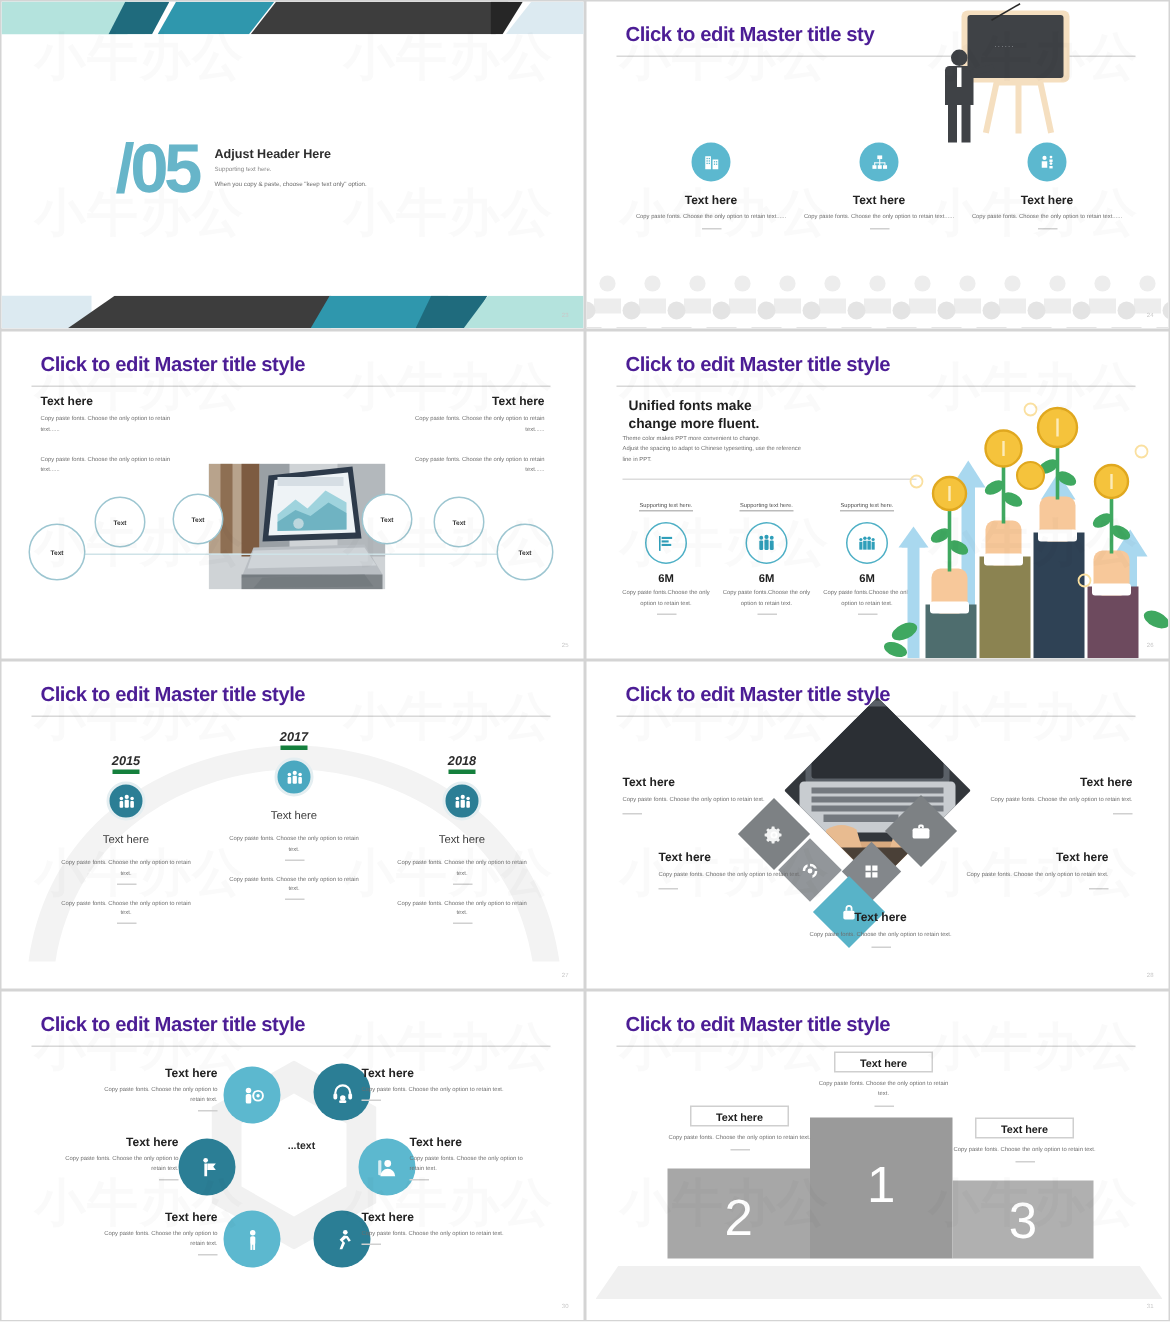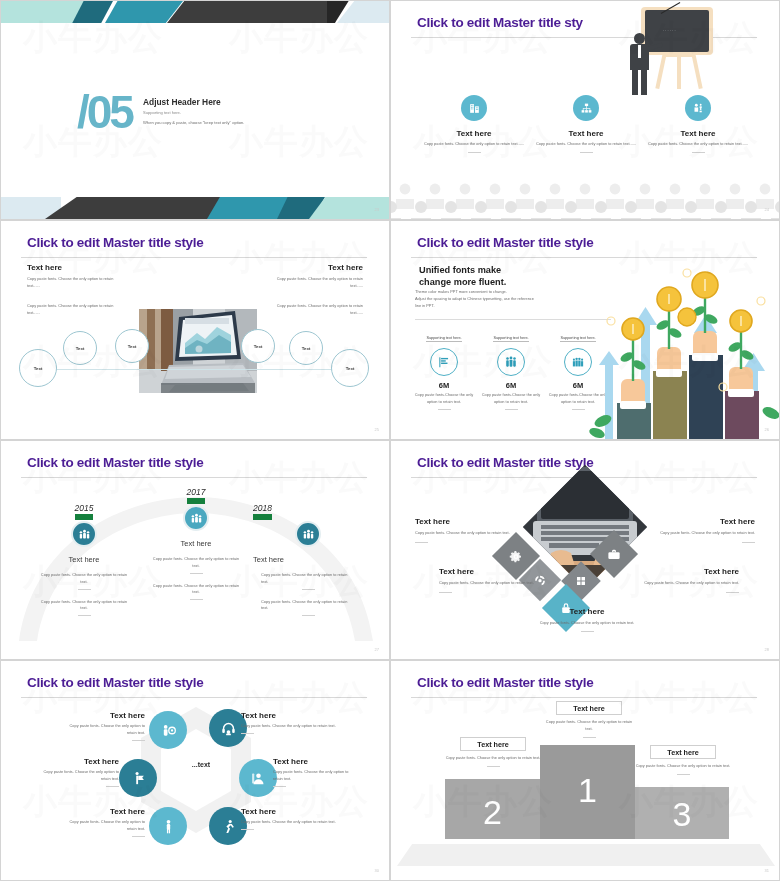--- a/index.html
+++ b/index.html
@@ -114,21 +114,21 @@
 
   .audience { position: absolute; left: 0; bottom: 0; width: 100%; height: 44px; overflow: hidden; }
 
   
   .procline { position: absolute; height: 1px; background: #cfe3e8; }
   .proccir {
     position: absolute; border-radius: 50%; background: #fff;
     border: 1px solid #9dc6d1; display:flex; align-items:center; justify-content:center;
     font-size: 4.4px; color: #3a3a3a; font-weight: 600;
   }
-  .yr { font-size: 8.5px; font-weight: normal; font-style: italic; color: #2c2c2c; border-bottom: 6px solid #15803d; padding-bottom: 1px; }
+  .yr { font-size: 8.5px; font-weight: bold; font-style: italic; color: #2c2c2c; border-bottom: 3px solid #15803d; padding-bottom: 1px; }
 
   
   .dia {
     position: absolute; background: #7d8184; transform: rotate(45deg);
     display: flex; align-items: center; justify-content: center;
     color: #fff;
   }
   .centtext { position:absolute; left:166px; top:75px; width:68px; text-align:center; font-size:7px; font-weight:bold; color:#2b2b2b; }
 
   
@@ -577,21 +577,21 @@
             <rect x="16.4" y="11" width="4.4" height="8.4" rx="1.3"></rect>
           </svg>
       </div>
       <div class="h3" style="margin-top:8px;font-weight:normal;font-size:7.5px;color:#3a3a3a;">Text here</div>
       <div class="body" style="margin-top:8px;padding:0 8px;">Copy paste fonts. Choose the only option to retain text.</div>
       <div class="dash" style="margin:3px auto 0;"></div>
       <div class="body" style="margin-top:9px;padding:0 8px;">Copy paste fonts. Choose the only option to retain text.</div>
       <div class="dash" style="margin:3px auto 0;"></div>
     </div>
 
-    <div style="position:absolute;left:252px;top:56px;width:110px;text-align:left;">
+    <div style="position:absolute;left:252px;top:56px;width:110px;text-align:center;">
       <span class="yr">2018</span>
       <div style="width:26px;height:26px;border-radius:50%;background:#2b7e95;margin:6px auto 0;display:flex;align-items:center;justify-content:center;border:2px solid #e4eef1;">
         <svg width="13" height="13" viewBox="0 0 24 24" fill="#fff">
             <circle cx="12" cy="6" r="2.6"></circle>
             <rect x="9.4" y="9.4" width="5.2" height="10" rx="1.5"></rect>
             <circle cx="5.4" cy="8" r="2.2"></circle>
             <rect x="3.2" y="11" width="4.4" height="8.4" rx="1.3"></rect>
             <circle cx="18.6" cy="8" r="2.2"></circle>
             <rect x="16.4" y="11" width="4.4" height="8.4" rx="1.3"></rect>
           </svg>

